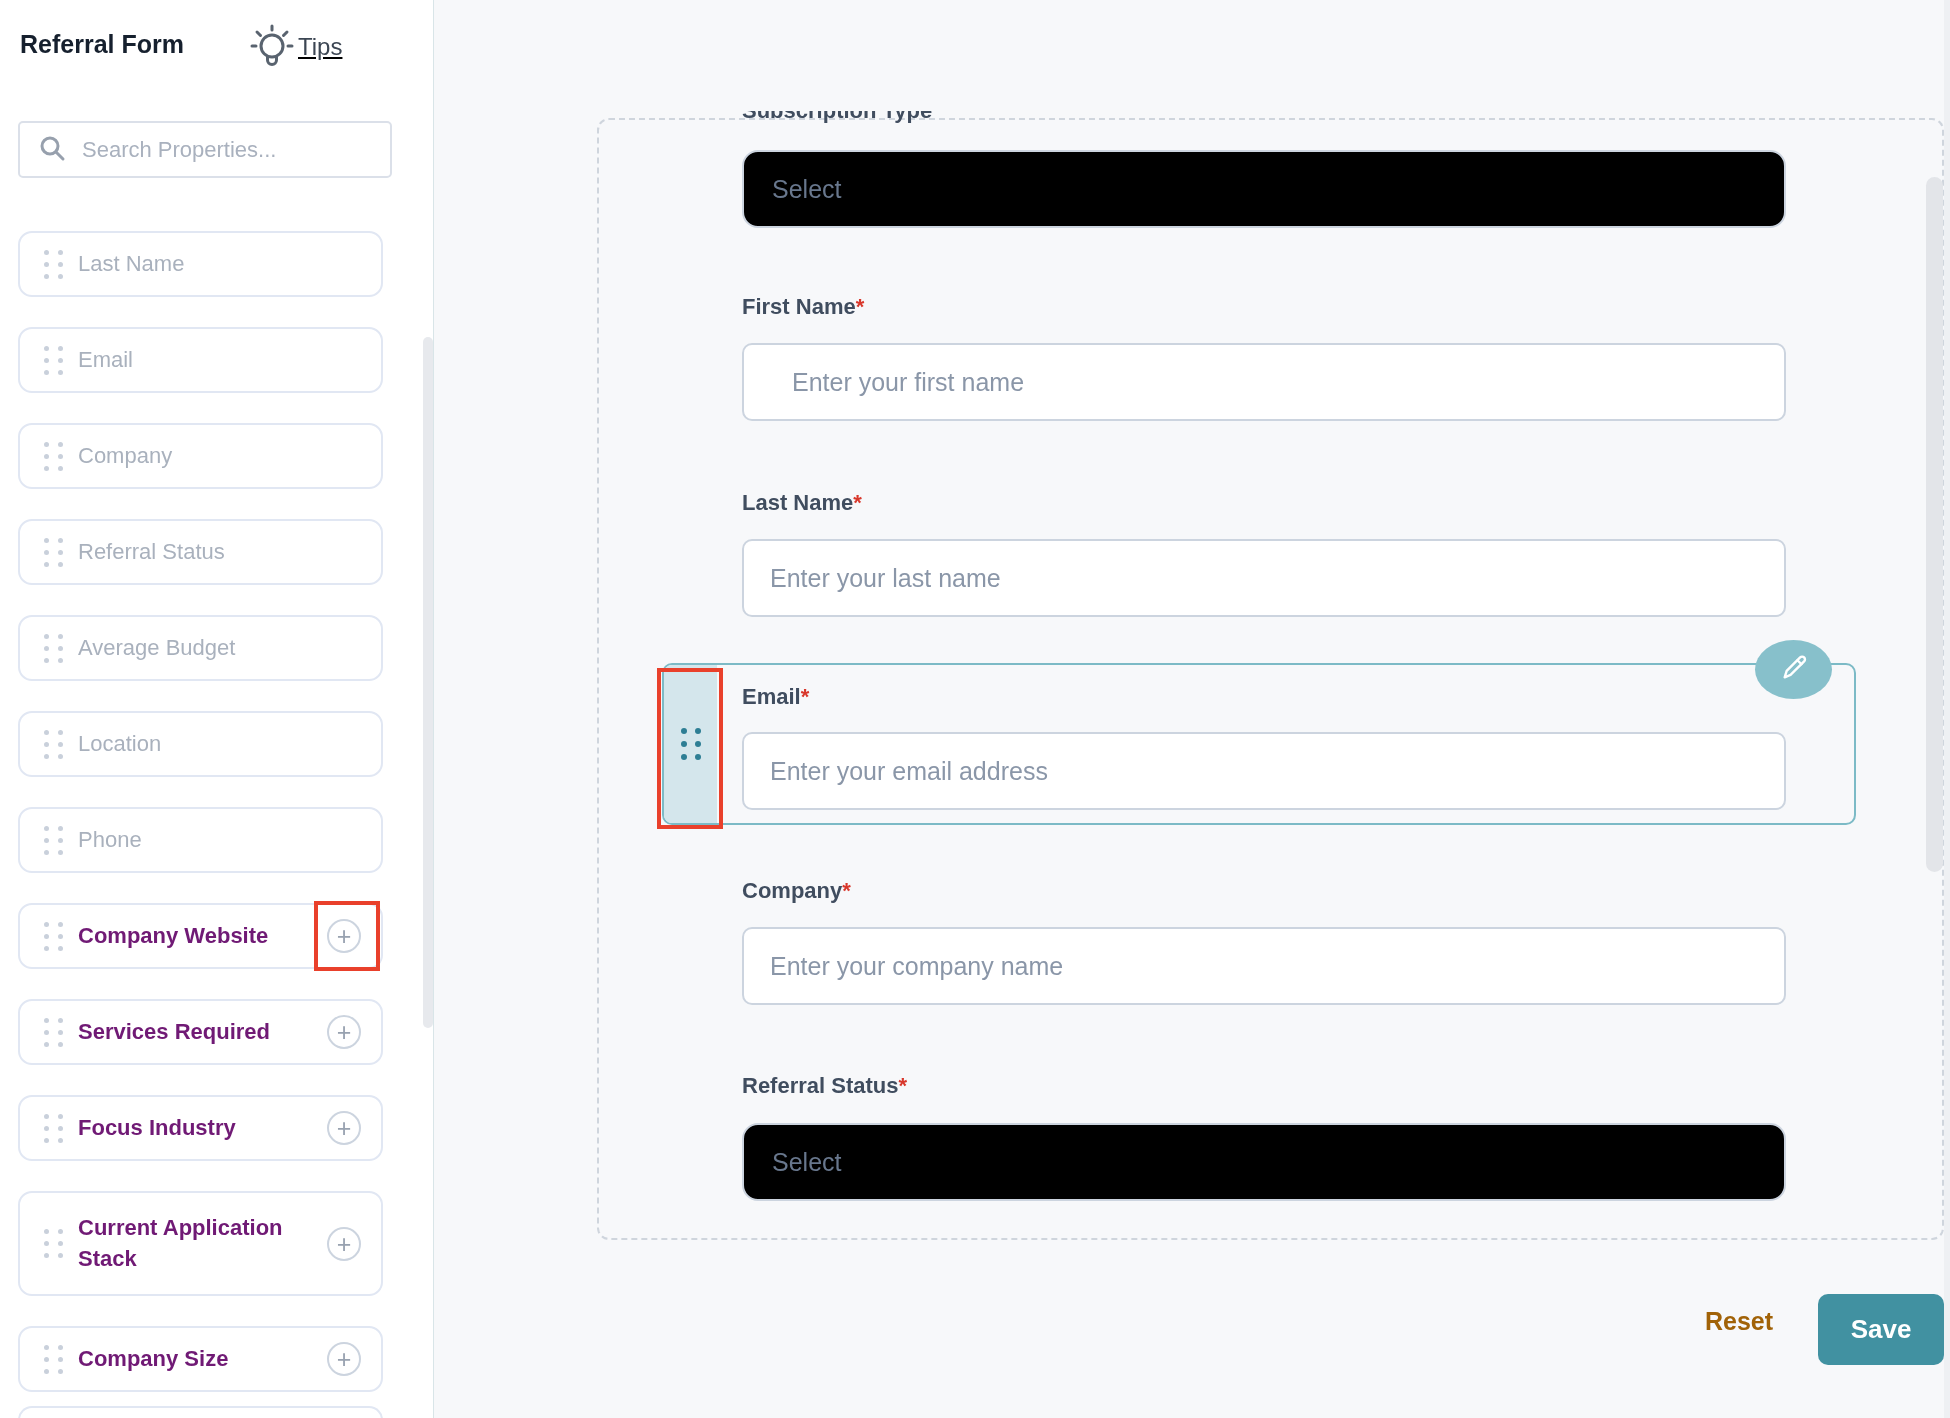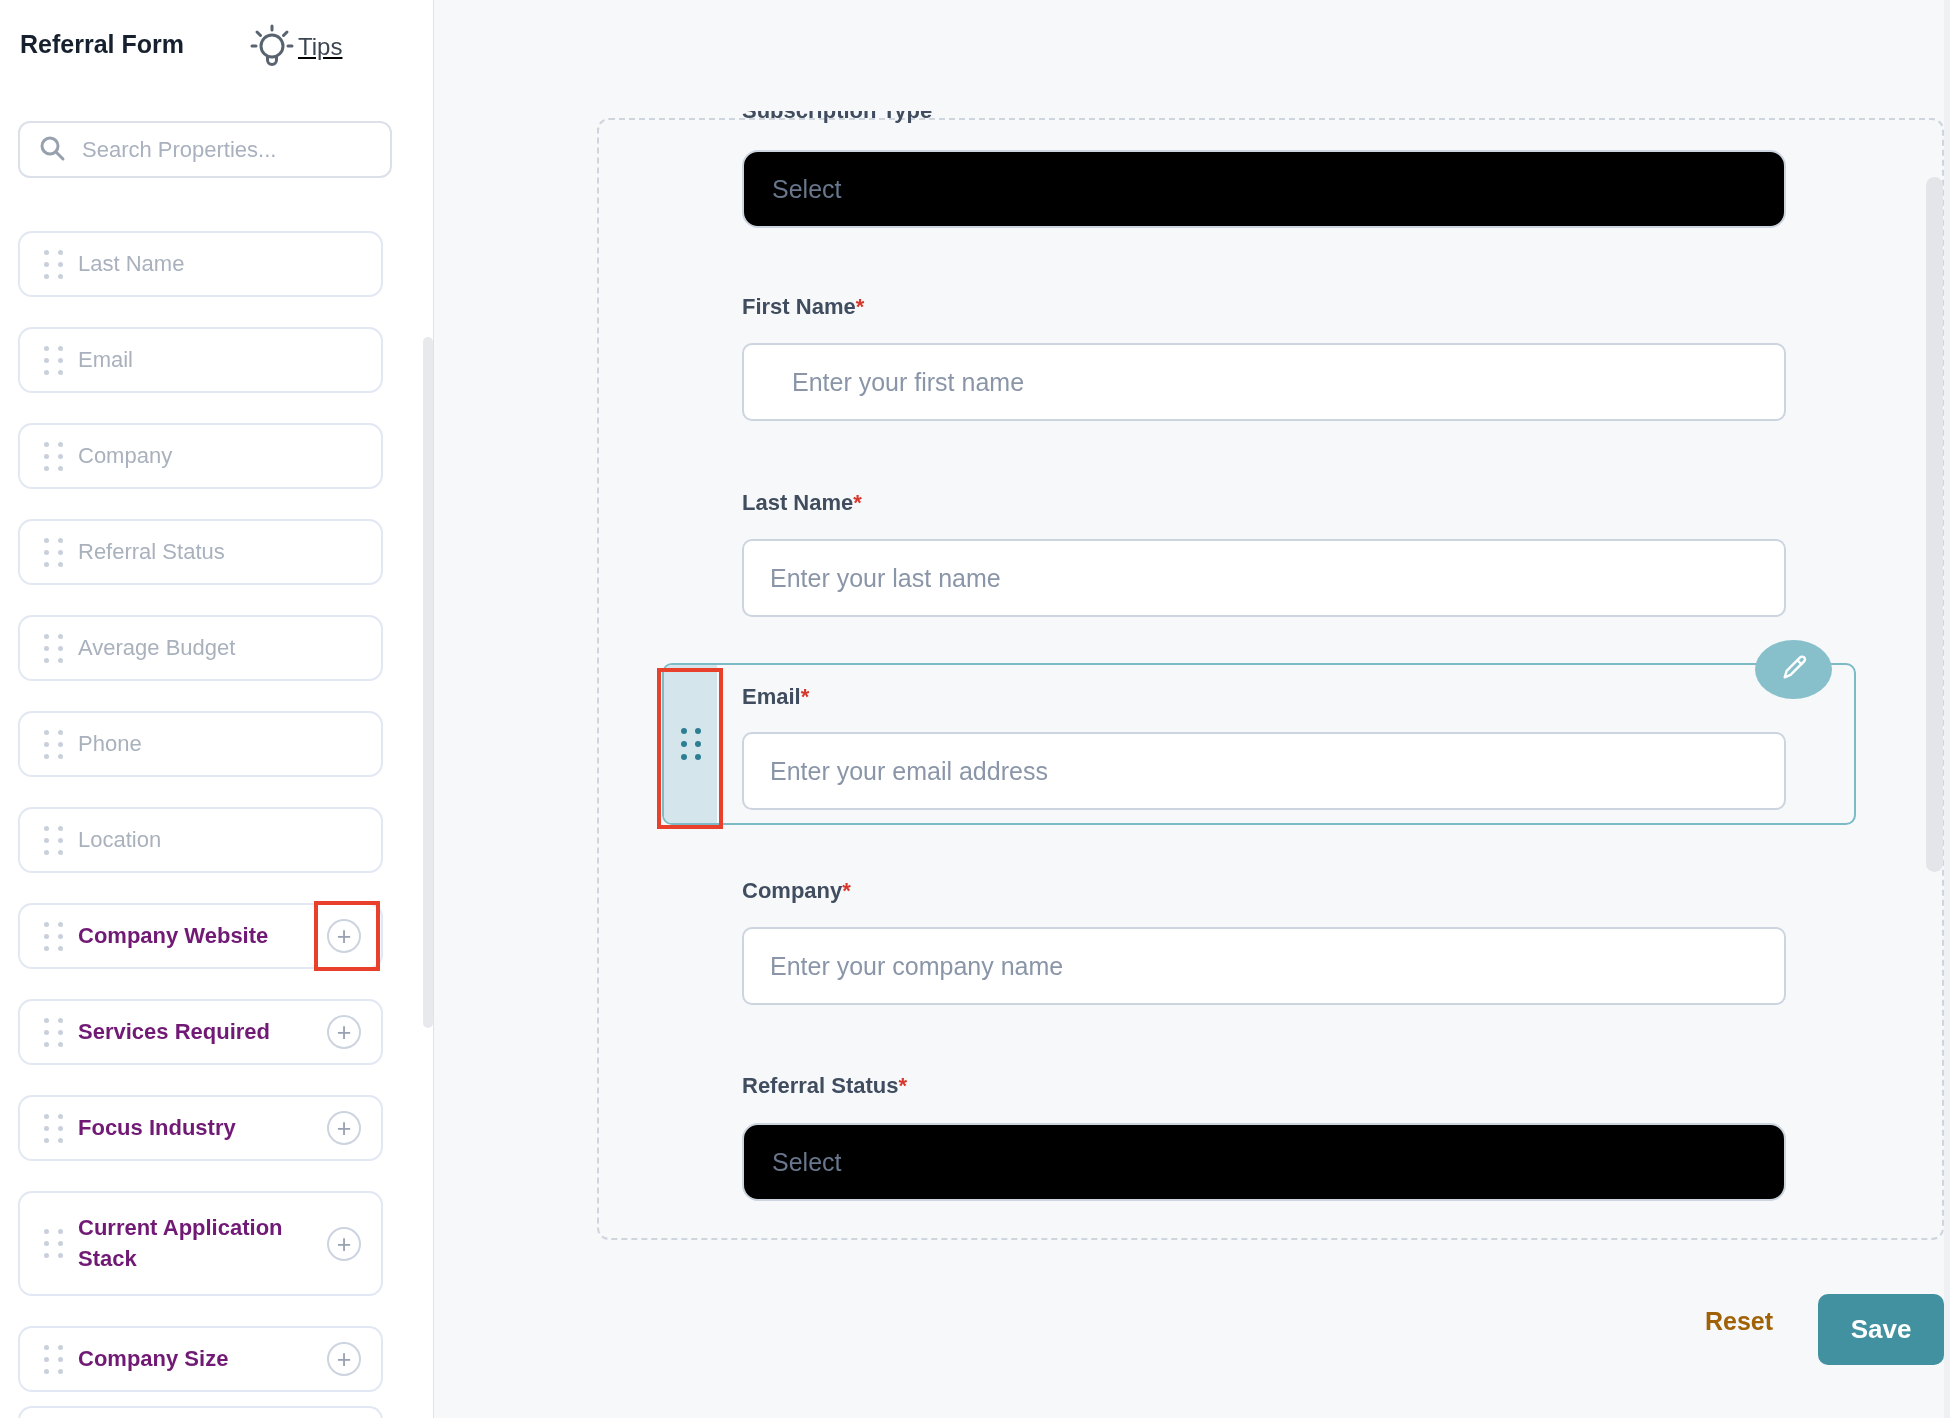--- a/index.html
+++ b/index.html
@@ -7,21 +7,21 @@
   .page{position:relative;width:1950px;height:1418px;overflow:hidden;background:#fff;}
 
   
   .sidebar{position:absolute;left:0;top:0;width:433px;height:1418px;background:#fff;}
   .sb-title{position:absolute;left:20px;top:30px;font-size:25px;font-weight:700;color:#16202e;}
   .tips{position:absolute;left:246px;top:20px;display:flex;align-items:center;gap:0;cursor:pointer;text-decoration:underline;}
   .tips svg{display:block;}
   .tips-label{font-size:24px;font-weight:500;color:#3c4653;}
 
   .search-box{position:absolute;left:18px;top:121px;width:374px;height:57px;box-sizing:border-box;
-    border:2px solid #dbe0e9;border-radius:12px;background:#fff;display:flex;align-items:center;padding-left:18px;}
+    border:2px solid #dbe0e9;border-radius:5px;background:#fff;display:flex;align-items:center;padding-left:18px;}
   .search-box svg{flex:none;}
   .search-input{border:none;outline:none;background:transparent;font-size:22px;color:#333;width:100%;
     margin-left:14px;font-family:"Liberation Sans", sans-serif;}
   .search-input::placeholder{color:#a9b1be;}
 
   .prop-list{position:absolute;left:18px;top:231px;width:365px;display:flex;flex-direction:column;gap:30px;}
   .prop-item{position:relative;box-sizing:border-box;height:66px;background:#fff;border:2px solid #e1e7f3;
     border-radius:14px;display:flex;align-items:center;padding:0 20px 0 24px;}
   .prop-item.tall{height:105px;}
   .drag-dots{width:19px;display:grid;grid-template-columns:5px 5px;gap:7px 9px;margin-right:15px;flex:none;}
@@ -171,33 +171,33 @@
   </div>
         <div class="prop-item muted">
     <span class="drag-dots">
       <i></i>
             <i></i>
             <i></i>
             <i></i>
             <i></i>
             <i></i>
     </span>
+    <span class="prop-label">Location</span>
+
+  </div>
+        <div class="prop-item muted">
+    <span class="drag-dots">
+      <i></i>
+            <i></i>
+            <i></i>
+            <i></i>
+            <i></i>
+            <i></i>
+    </span>
     <span class="prop-label">Phone</span>
-
-  </div>
-        <div class="prop-item muted">
-    <span class="drag-dots">
-      <i></i>
-            <i></i>
-            <i></i>
-            <i></i>
-            <i></i>
-            <i></i>
-    </span>
-    <span class="prop-label">Location</span>
 
   </div>
         <div class="prop-item highlighted">
     <span class="drag-dots">
       <i></i>
             <i></i>
             <i></i>
             <i></i>
             <i></i>
             <i></i>

